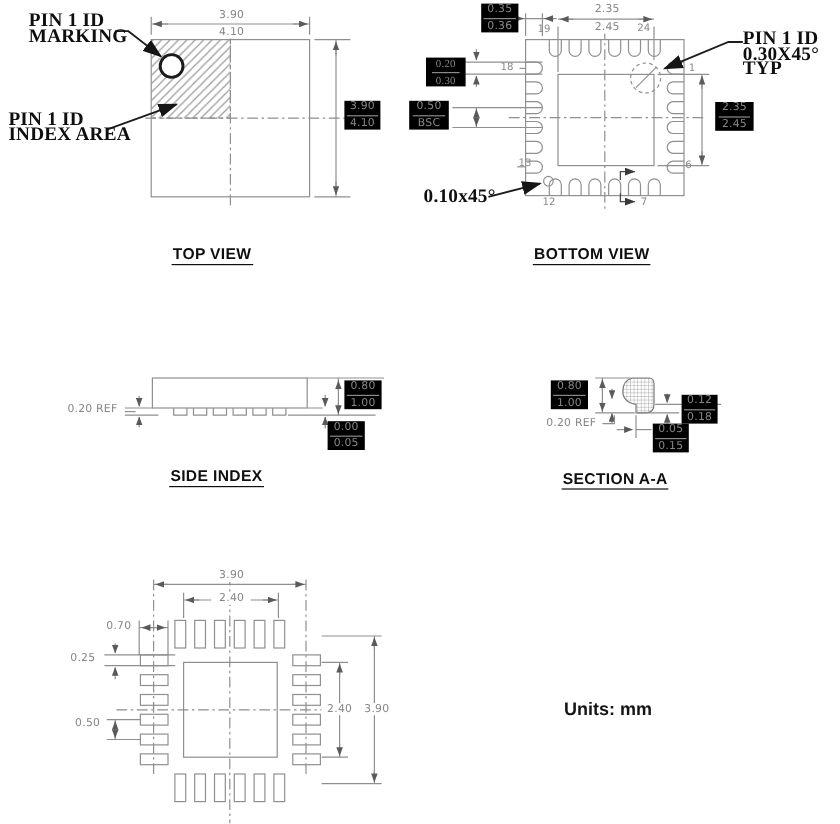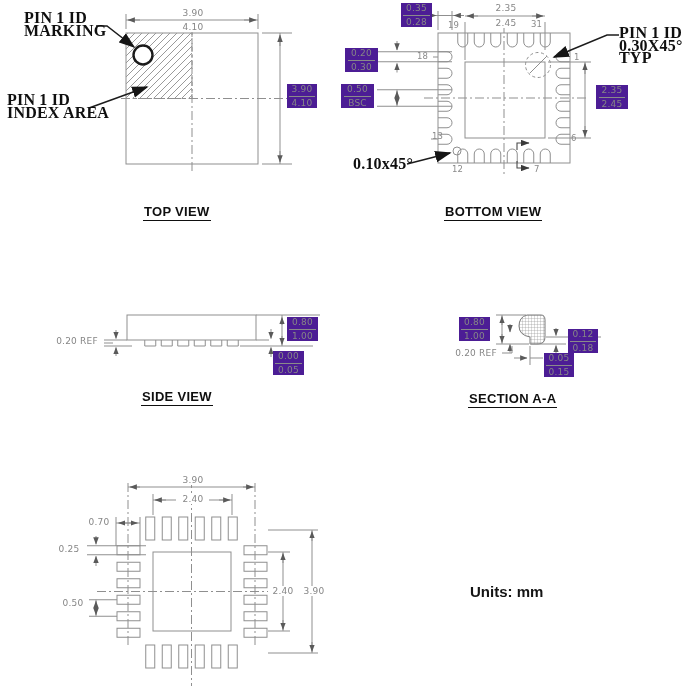--- a/index.html
+++ b/index.html
@@ -7,21 +7,21 @@
           font-family:"DejaVu Sans",sans-serif;}
   #canvas svg{position:absolute;left:0;top:0;}
   .ln{stroke:#8f8f8f;stroke-width:1;fill:none;}
   .cl{stroke-dasharray:9 3 2 3;}
   .dsh{stroke-dasharray:4 3;}
   .dk{stroke:#4a4a4a;stroke-width:1.1;fill:none;}
   .blk{stroke:#1c1c1c;stroke-width:1.5;fill:none;}
   .dim{position:absolute;font-size:9px;line-height:10px;color:#868686;text-align:center;
        letter-spacing:.2px;background:#fff;padding:0 1px;}
   .frac{position:absolute;display:flex;flex-direction:column;align-items:center;
-        font-size:9px;line-height:10.5px;color:#868686;letter-spacing:.2px;background:#4c1d95;}
+        font-size:9px;line-height:10.5px;color:#868686;letter-spacing:.2px;background:#000000;}
   .frac .t{border-bottom:1px solid #8a8a8a;padding:0 3px 1px;}
   .frac .b{padding-top:1px;}
   .lbl{position:absolute;font-family:Liberation Serif, serif;font-weight:700;
        font-size:16px;line-height:12.5px;color:#0f0f0f;white-space:pre-line;letter-spacing:.2px;}
   .pinnum{position:absolute;font-size:8.5px;line-height:9px;color:#8a8a8a;text-align:left;width:14px;}
   .vtitle{position:absolute;text-align:left;font-family:"Liberation Sans","DejaVu Sans",sans-serif;
           font-weight:700;font-size:13px;color:#0f0f0f;letter-spacing:.3px;}
   .vtitle span{border-bottom:1.6px solid #0f0f0f;padding:0 1px 1px;}
   .units{position:absolute;font-family:"Liberation Sans","DejaVu Sans",sans-serif;
          font-weight:700;font-size:15px;color:#151515;}
@@ -263,59 +263,59 @@
   <span class="b">4.10</span>
 </div>
 <div class="lbl" style="left:24px;top:12px;">PIN 1 ID
 MARKING</div>
 <div class="lbl" style="left:7px;top:94px;">PIN 1 ID
 INDEX AREA</div>
 <div class="vtitle" style="left:143px;top:204px;width:100px;"><span>TOP VIEW</span></div>
 
 <div class="frac" style="left:401px;top:3px;width:31px;">
   <span class="t">0.35</span>
-  <span class="b">0.28</span>
+  <span class="b">0.36</span>
 </div>
 <div class="dim" style="left:489px;top:3px;width:32px;">2.35</div>
 <div class="dim" style="left:489px;top:18px;width:32px;">2.45</div>
-<div class="frac" style="left:345px;top:48px;width:33px;">
+<div class="frac" style="left:355px;top:48px;width:33px;font-family:Liberation Serif, serif;">
   <span class="t">0.20</span>
   <span class="b">0.30</span>
 </div>
 <div class="frac" style="left:341px;top:84px;width:33px;">
   <span class="t">0.50</span>
   <span class="b">BSC</span>
 </div>
 <div class="frac" style="left:596px;top:85px;width:32px;">
   <span class="t">2.35</span>
   <span class="b">2.45</span>
 </div>
 <div class="lbl" style="left:619px;top:27px;">PIN 1 ID
 0.30X45° TYP</div>
 <div class="lbl" style="left:353px;top:158px;">0.10x45°</div>
 <div class="pinnum" style="left:448px;top:21px;">19</div>
-<div class="pinnum" style="left:531px;top:20px;">31</div>
+<div class="pinnum" style="left:531px;top:20px;">24</div>
 <div class="pinnum" style="left:574px;top:53px;">1</div>
 <div class="pinnum" style="left:571px;top:134px;">6</div>
 <div class="pinnum" style="left:417px;top:52px;">18</div>
 <div class="pinnum" style="left:432px;top:132px;">13</div>
 <div class="pinnum" style="left:452px;top:165px;">12</div>
 <div class="pinnum" style="left:534px;top:165px;">7</div>
 <div class="vtitle" style="left:444px;top:204px;width:120px;"><span>BOTTOM VIEW</span></div>
 
 <div class="dim" style="left:50px;top:336px;width:52px;">0.20 REF</div>
 <div class="frac" style="left:287px;top:317px;width:31px;">
   <span class="t">0.80</span>
   <span class="b">1.00</span>
 </div>
 <div class="frac" style="left:273px;top:351px;width:31px;">
   <span class="t">0.00</span>
   <span class="b">0.05</span>
 </div>
-<div class="vtitle" style="left:141px;top:389px;width:100px;"><span>SIDE VIEW</span></div>
+<div class="vtitle" style="left:141px;top:389px;width:100px;"><span>SIDE INDEX</span></div>
 
 <div class="frac" style="left:459px;top:317px;width:31px;">
   <span class="t">0.80</span>
   <span class="b">1.00</span>
 </div>
 <div class="dim" style="left:450px;top:348px;width:50px;">0.20 REF</div>
 <div class="frac" style="left:568px;top:329px;width:30px;justify-content:space-between;">
   <span class="t">0.12</span>
   <span class="b">0.18</span>
 </div>

